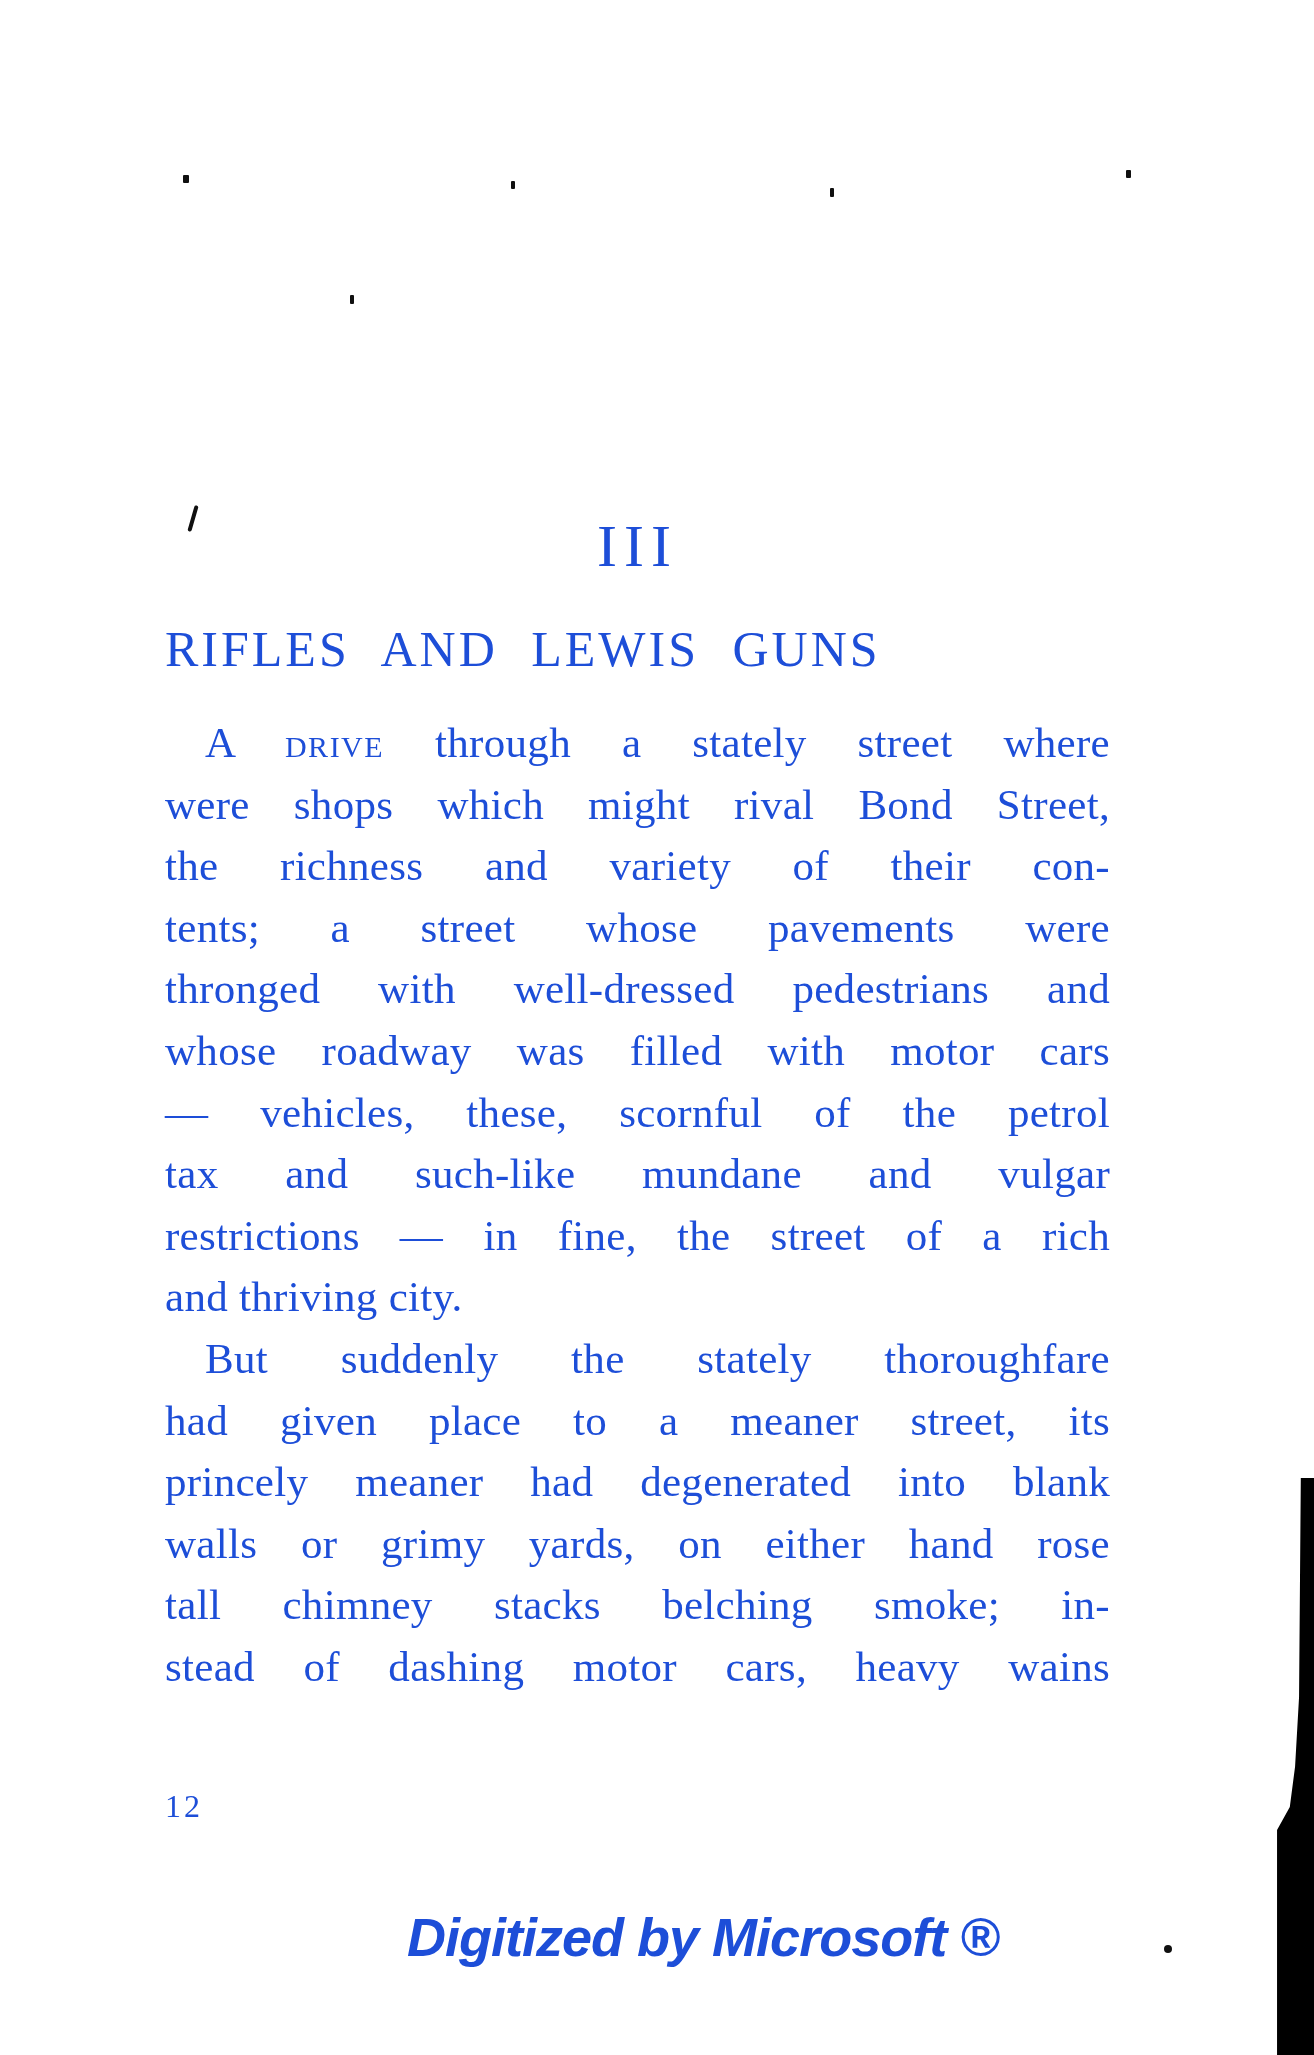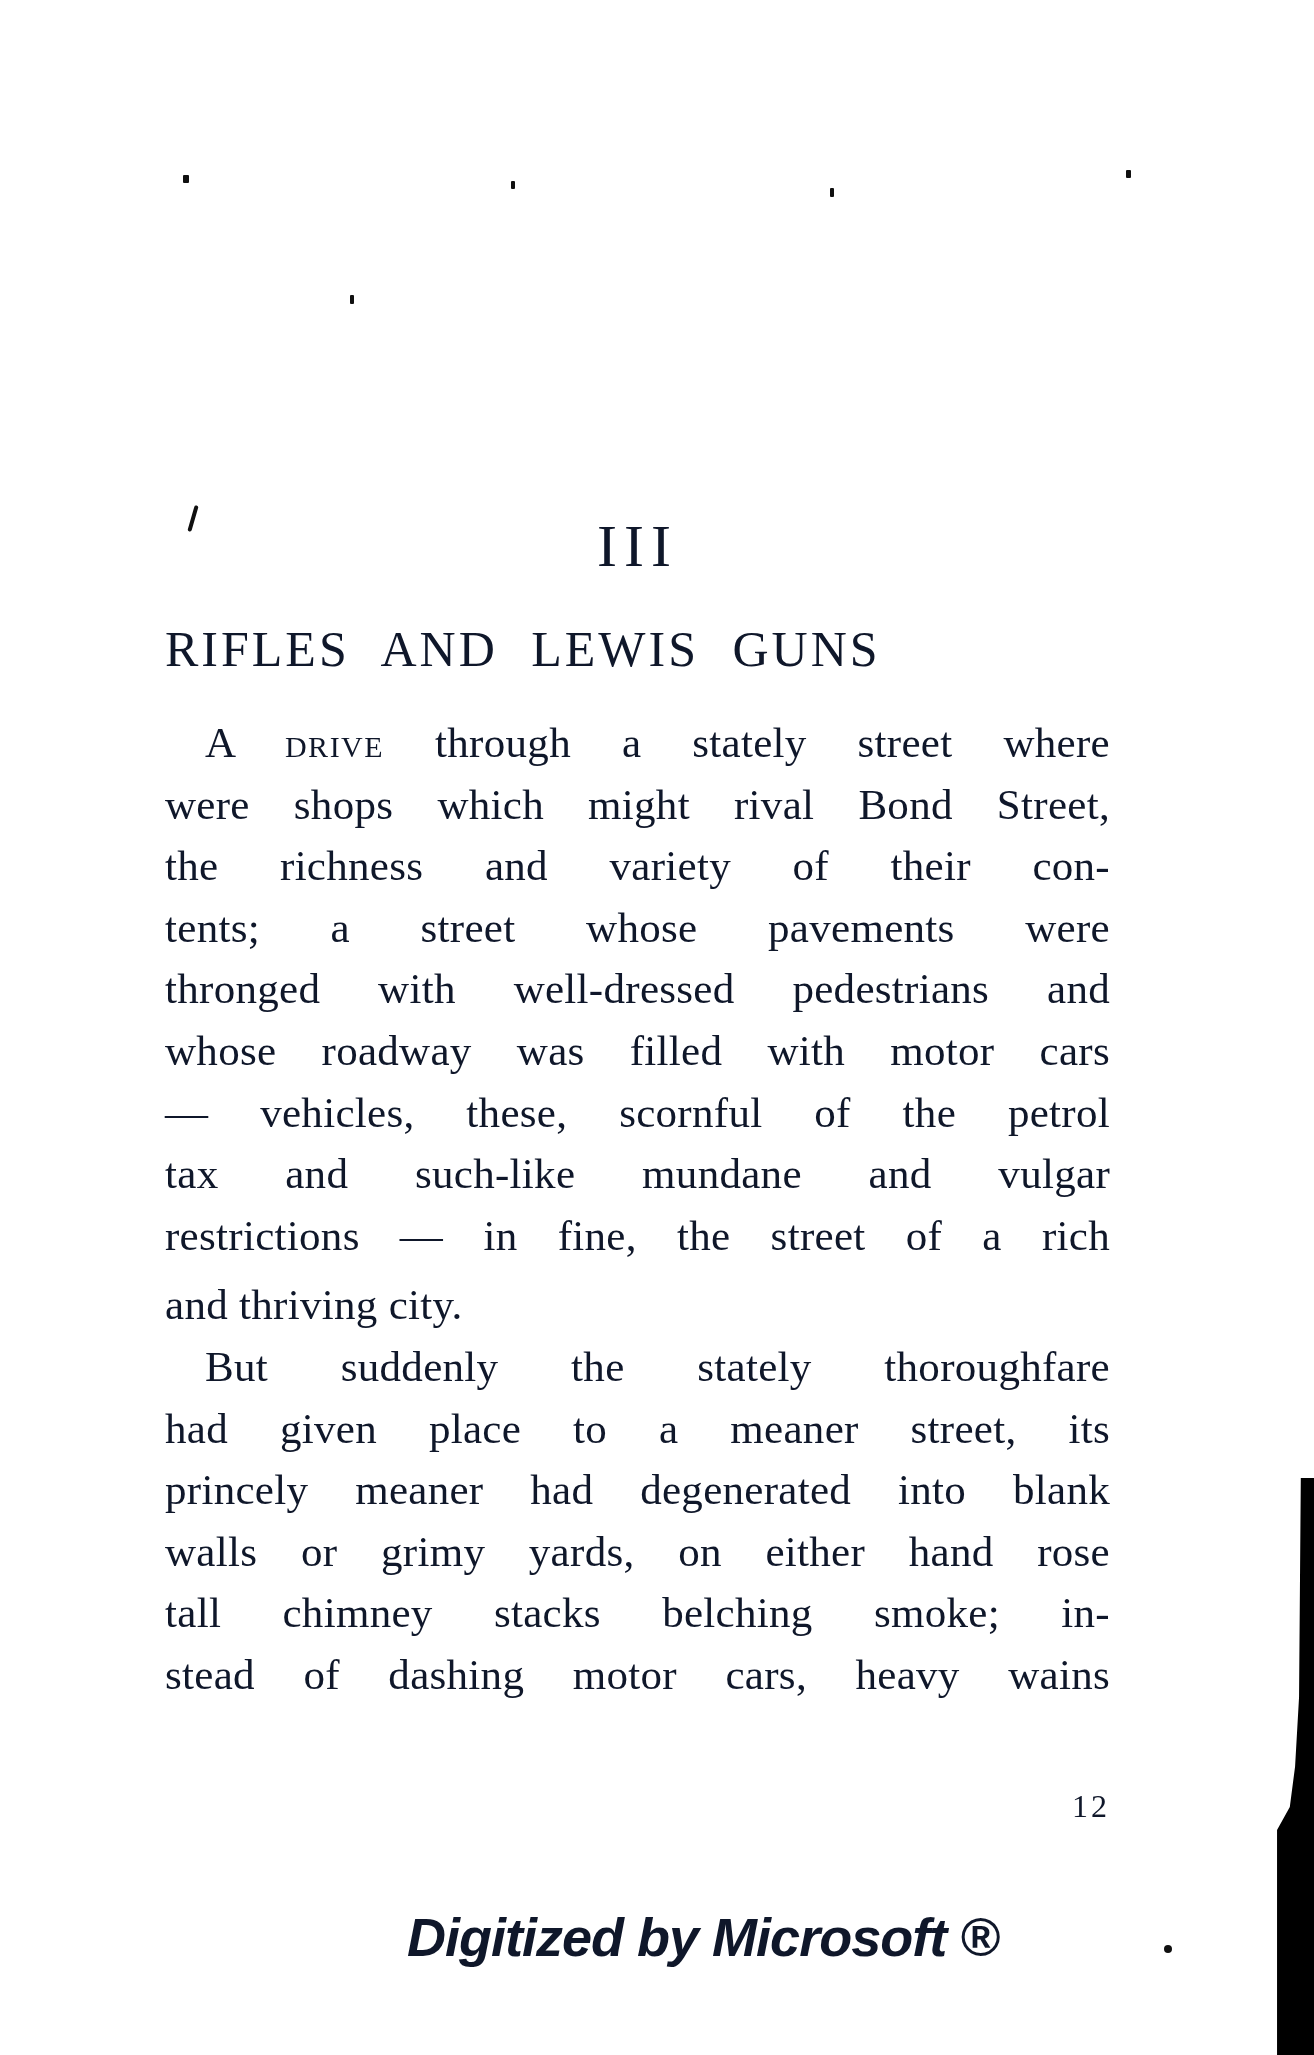--- a/index.html
+++ b/index.html
@@ -1,20 +1,20 @@
 <!DOCTYPE html>
 <html><head>
 <meta charset="utf-8">
 <style>
   html,body { margin:0; padding:0; background:#e8e8e8; }
   .page {
     position:relative;
     width:1314px; height:2055px;
     background:#ffffff;
-    color:#0f172a;
+    color:#1d4ed8;
     font-family:"Liberation Serif", serif;
     overflow:hidden;
     margin:0 auto;
   }
   .speck { position:absolute; background:#101010; border-radius:1px; }
   .stray-mark {
     position:absolute; left:191px; top:505px;
     width:4px; height:27px; background:#101010;
     transform:rotate(16deg); border-radius:2px;
   }
@@ -26,26 +26,26 @@
   .chapter-title {
     position:absolute; left:165px; top:620px; width:945px;
     font-size:50px;
     letter-spacing:3px; word-spacing:18px;
   }
   .body-text {
     position:absolute; left:165px; top:712px; width:945px;
     font-size:43px; line-height:61.6px; letter-spacing:0.3px;
   }
   .line { text-align:justify; text-align-last:justify; }
-  .line.flush { text-align-last:left;margin-top:8px; }
+  .line.flush { text-align-last:left; }
   .line.indent { text-indent:40px; }
   .sc { font-variant:small-caps; letter-spacing:1.5px; }
   .page-number {
     position:absolute; left:165px; top:1788px; width:945px;
-    text-align:right; font-size:32px; letter-spacing:3px;
+    text-align:left; font-size:32px; letter-spacing:3px;
   }
   .footer {
     position:absolute; left:0; top:1906px; width:1314px;
     text-align:center;
     font-family:"Liberation Sans", sans-serif;
     font-weight:bold; font-style:italic;
     font-size:54px; letter-spacing:-1px;padding-left:46px;
   }
   .black-wedge {
     position:absolute; left:1270px; top:1478px;

